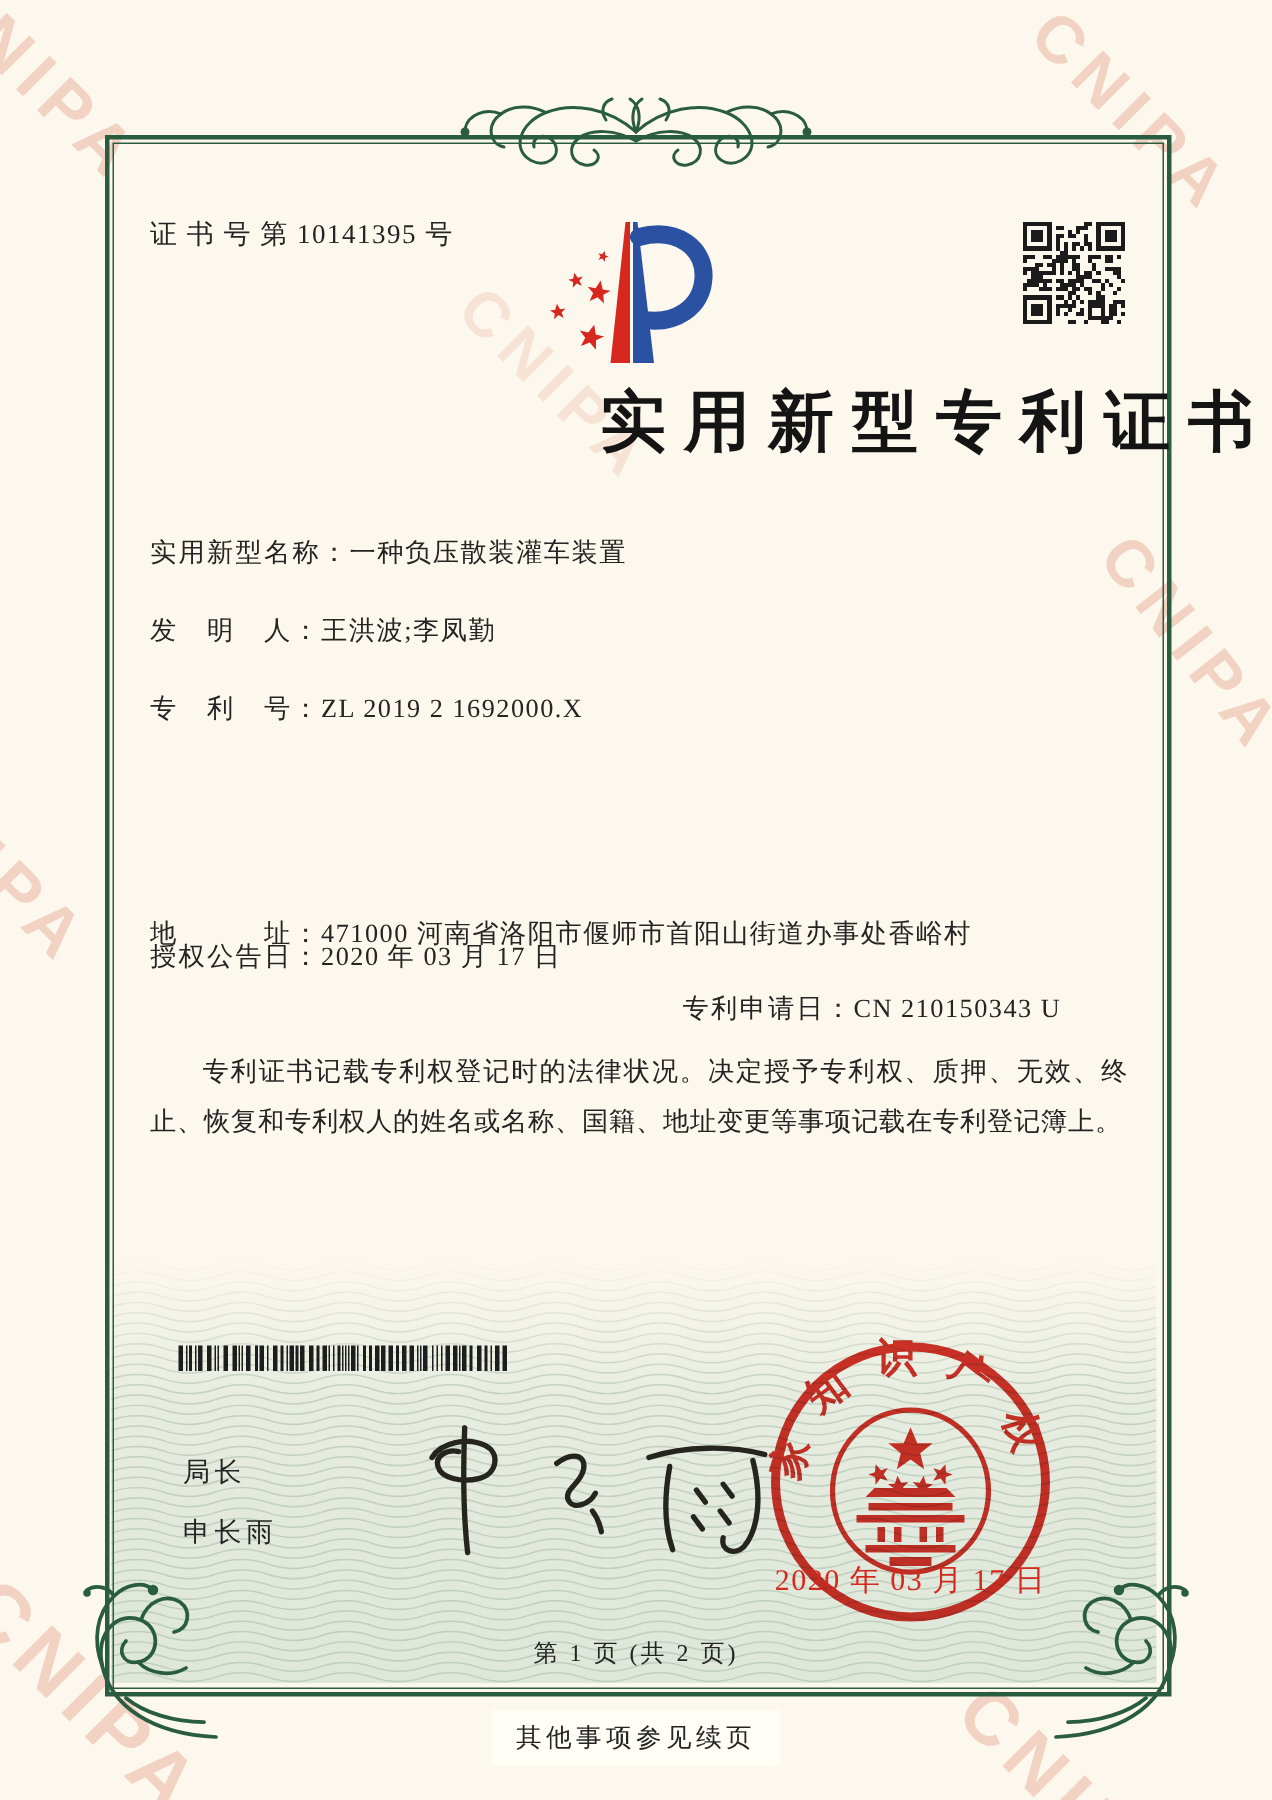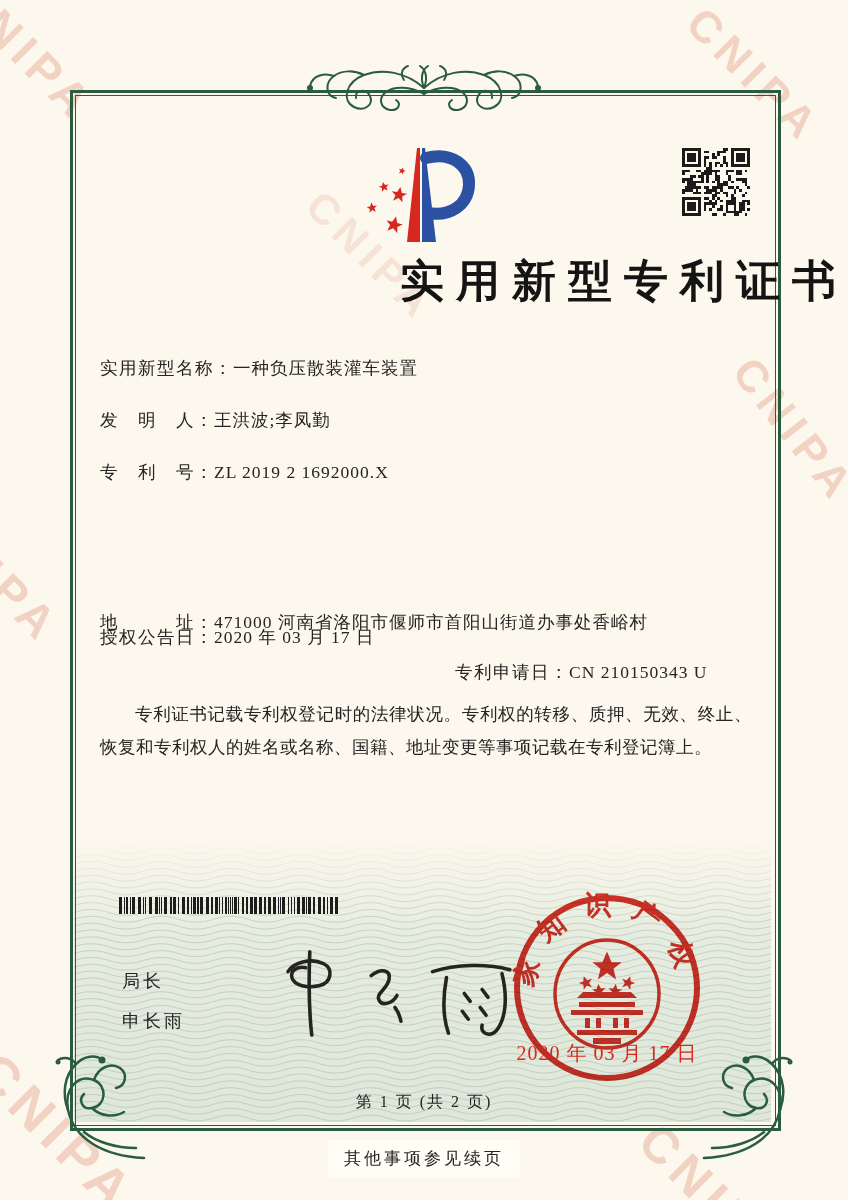--- a/index.html
+++ b/index.html
@@ -158,20 +158,21 @@
       <path d="M38 58 C 46 66 60 68 70 62"></path>
       <path d="M30 82 C 42 92 62 98 82 98"></path>
       <circle cx="48" cy="10" r="3.5" fill="#2a5c40" stroke="none"></circle>
       <circle cx="4" cy="12" r="2.5" fill="#2a5c40" stroke="none"></circle>
     </g>
   </svg>
   <svg class="orn-br" viewBox="0 0 92 112">
     <use href="#cornerg" transform="translate(92 0) scale(-1 1)"></use>
   </svg>
 
+  <div class="cert-no">证 书 号 第 10141395 号</div>
 
   <svg class="logo" viewBox="0 0 122 108">
     <defs>
       <path id="st" d="M0 -10 L2.94 -3.09 L9.51 -3.09 L4.19 1.18 L5.88 8.09 L0 3.82 L-5.88 8.09 L-4.19 1.18 L-9.51 -3.09 L-2.94 -3.09 Z"></path>
     </defs>
     <path d="M70 16 C 96 9 114 24 113 43 C 112 63 94 75 72 71" fill="none" stroke="#2b51a3" stroke-width="12" stroke-linecap="round"></path>
     <polygon points="66,6 69,6 80,100 66,100" fill="#2b51a3"></polygon>
     <polygon points="61,6 64,6 64,100 51,100" fill="#d6281f"></polygon>
     <g fill="#d6281f">
       <use href="#st" transform="translate(46 29) scale(0.38) rotate(18)"></use>
@@ -398,21 +399,21 @@
   <div class="title">实用新型专利证书</div>
 
   <div class="row" style="top:356px"><span class="lb">实用新型名称：</span><span class="val">一种负压散装灌车装置</span></div>
   <div class="row" style="top:408px"><span class="lb">发　明　人：</span><span class="val">王洪波;李凤勤</span></div>
   <div class="row" style="top:460px"><span class="lb">专　利　号：</span><span class="val">ZL 2019 2 1692000.X</span></div>
   <div class="row" style="top:610px"><span class="lb">地　　　址：</span><span class="val">471000 河南省洛阳市偃师市首阳山街道办事处香峪村</span></div>
   <div class="row" style="top:625px"><span class="lb">授权公告日：</span><span class="val">2020 年 03 月 17 日</span></div>
   <div class="row" style="top:660px;left:455px"><span class="lb">专利申请日：</span><span class="val">CN 210150343 U</span></div>
 
   <div class="bodytext">
-    <p>专利证书记载专利权登记时的法律状况。专利权的转移、质押、无效、终止、恢复和专利权人的姓名或名称、国籍、地址变更等事项记载在专利登记簿上。</p>
+    <p>专利证书记载专利权登记时的法律状况。决定授予专利权、质押、无效、终止、恢复和专利权人的姓名或名称、国籍、地址变更等事项记载在专利登记簿上。</p>
   </div>
 
   <div id="barcode"><i style="width:3px;margin-right:2px"></i><i style="width:1px;margin-right:1px"></i><i style="width:2px;margin-right:2px"></i><i style="width:1px;margin-right:1px"></i><i style="width:3px;margin-right:3px"></i><i style="width:3px;margin-right:2px"></i><i style="width:1px;margin-right:1px"></i><i style="width:1px;margin-right:3px"></i><i style="width:3px;margin-right:3px"></i><i style="width:3px;margin-right:1px"></i><i style="width:1px;margin-right:1px"></i><i style="width:1px;margin-right:2px"></i><i style="width:3px;margin-right:3px"></i><i style="width:2px;margin-right:1px"></i><i style="width:3px;margin-right:2px"></i><i style="width:1px;margin-right:3px"></i><i style="width:3px;margin-right:2px"></i><i style="width:2px;margin-right:2px"></i><i style="width:1px;margin-right:1px"></i><i style="width:3px;margin-right:1px"></i><i style="width:2px;margin-right:1px"></i><i style="width:3px;margin-right:3px"></i><i style="width:3px;margin-right:2px"></i><i style="width:2px;margin-right:2px"></i><i style="width:3px;margin-right:1px"></i><i style="width:1px;margin-right:2px"></i><i style="width:1px;margin-right:2px"></i><i style="width:2px;margin-right:1px"></i><i style="width:1px;margin-right:1px"></i><i style="width:1px;margin-right:1px"></i><i style="width:1px;margin-right:1px"></i><i style="width:3px;margin-right:1px"></i><i style="width:1px;margin-right:3px"></i><i style="width:2px;margin-right:2px"></i><i style="width:2px;margin-right:2px"></i><i style="width:3px;margin-right:1px"></i><i style="width:3px;margin-right:2px"></i><i style="width:3px;margin-right:2px"></i><i style="width:2px;margin-right:2px"></i><i style="width:3px;margin-right:2px"></i><i style="width:3px;margin-right:2px"></i><i style="width:1px;margin-right:1px"></i><i style="width:1px;margin-right:1px"></i><i style="width:3px;margin-right:3px"></i><i style="width:1px;margin-right:2px"></i><i style="width:1px;margin-right:2px"></i><i style="width:1px;margin-right:2px"></i><i style="width:3px;margin-right:2px"></i><i style="width:3px;margin-right:1px"></i><i style="width:1px;margin-right:1px"></i><i style="width:3px;margin-right:2px"></i><i style="width:2px;margin-right:3px"></i><i style="width:3px;margin-right:2px"></i><i style="width:2px;margin-right:2px"></i><i style="width:1px;margin-right:2px"></i><i style="width:3px;margin-right:2px"></i><i style="width:3px;margin-right:2px"></i></div>
 
   <div class="sig-title">局长</div>
   <div class="sig-name">申长雨</div>
   <svg class="signature" viewBox="0 0 280 105">
     <g fill="none" stroke="#26241f" stroke-width="3.6" stroke-linecap="round" stroke-linejoin="round">
       <path d="M58 14 C 57 40 57 72 60 98"></path>
       <path d="M36 34 C 42 24 60 20 72 26 C 82 31 80 45 68 48 C 56 51 42 48 40 40 C 38 33 46 28 54 30"></path>

